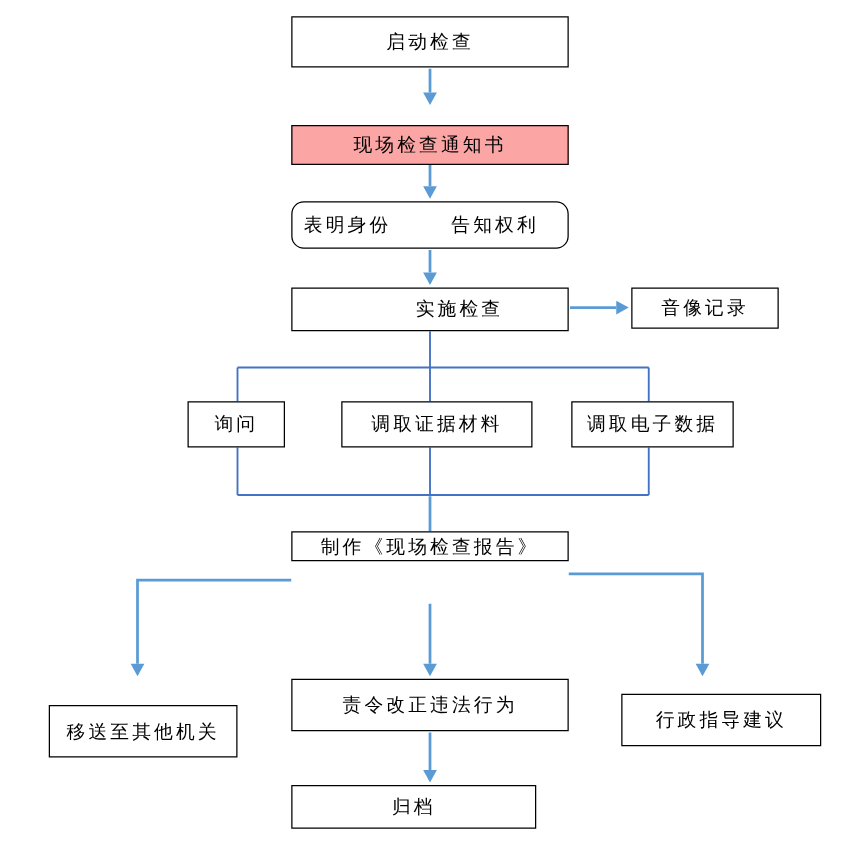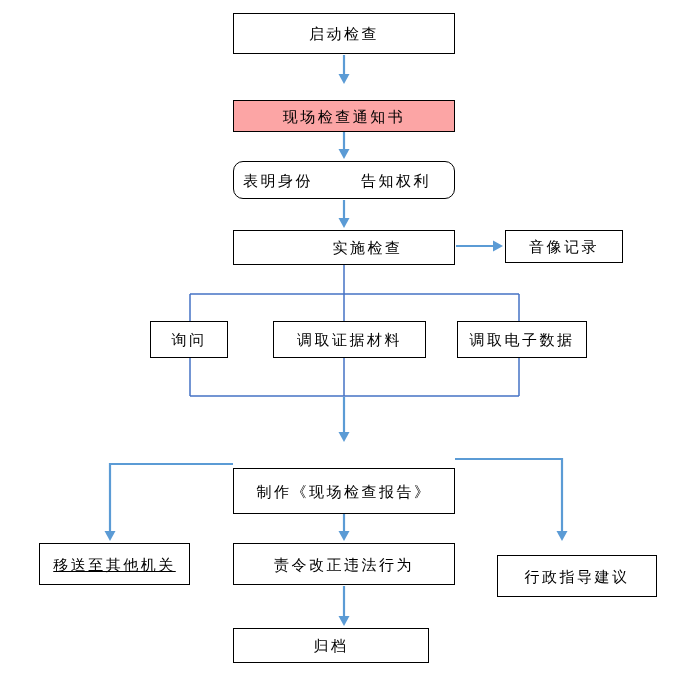--- a/index.html
+++ b/index.html
@@ -83,24 +83,24 @@
     </div>
     <div class="node" style="left: 150px; top: 321px; width: 78px; height: 37px; background: rgb(255, 255, 255); border: 1px solid rgb(0, 0, 0); color: rgb(0, 0, 0);">
       <span>询问</span>
     </div>
     <div class="node" style="left: 273px; top: 321px; width: 153px; height: 37px; background: rgb(255, 255, 255); border: 1px solid rgb(0, 0, 0); color: rgb(0, 0, 0);">
       <span>调取证据材料</span>
     </div>
     <div class="node" style="left: 457px; top: 321px; width: 130px; height: 37px; background: rgb(255, 255, 255); border: 1px solid rgb(0, 0, 0); color: rgb(0, 0, 0);">
       <span>调取电子数据</span>
     </div>
-    <div class="node" style="left: 233px; top: 468px; width: 222px; height: 46px; background: rgb(255, 255, 255); border: 1px solid rgb(0, 0, 0); color: rgb(0, 0, 0);">
+    <div class="node" style="left: 233px; top: 425px; width: 222px; height: 24px; background: rgb(255, 255, 255); border: 1px solid rgb(0, 0, 0); color: rgb(0, 0, 0);">
       <span>制作《现场检查报告》</span>
     </div>
-    <div class="node" style="left: 39px; top: 543px; width: 151px; height: 42px; background: rgb(255, 255, 255); border: 1px solid rgb(0, 0, 0); color: rgb(0, 0, 0); text-decoration: underline;">
+    <div class="node" style="left: 39px; top: 564px; width: 151px; height: 42px; background: rgb(255, 255, 255); border: 1px solid rgb(0, 0, 0); color: rgb(0, 0, 0);">
       <span>移送至其他机关</span>
     </div>
     <div class="node" style="left: 233px; top: 543px; width: 222px; height: 42px; background: rgb(255, 255, 255); border: 1px solid rgb(0, 0, 0); color: rgb(0, 0, 0);">
       <span>责令改正违法行为</span>
     </div>
     <div class="node" style="left: 497px; top: 543px; width: 160px; height: 42px; background: rgb(255, 255, 255); border: 1px solid rgb(0, 0, 0); color: rgb(0, 0, 0); margin-top: 12px;">
       <span>行政指导建议</span>
     </div>
     <div class="node" style="left: 233px; top: 628px; width: 196px; height: 35px; background: rgb(255, 255, 255); border: 1px solid rgb(0, 0, 0); color: rgb(0, 0, 0);">
       <span>归档</span>

